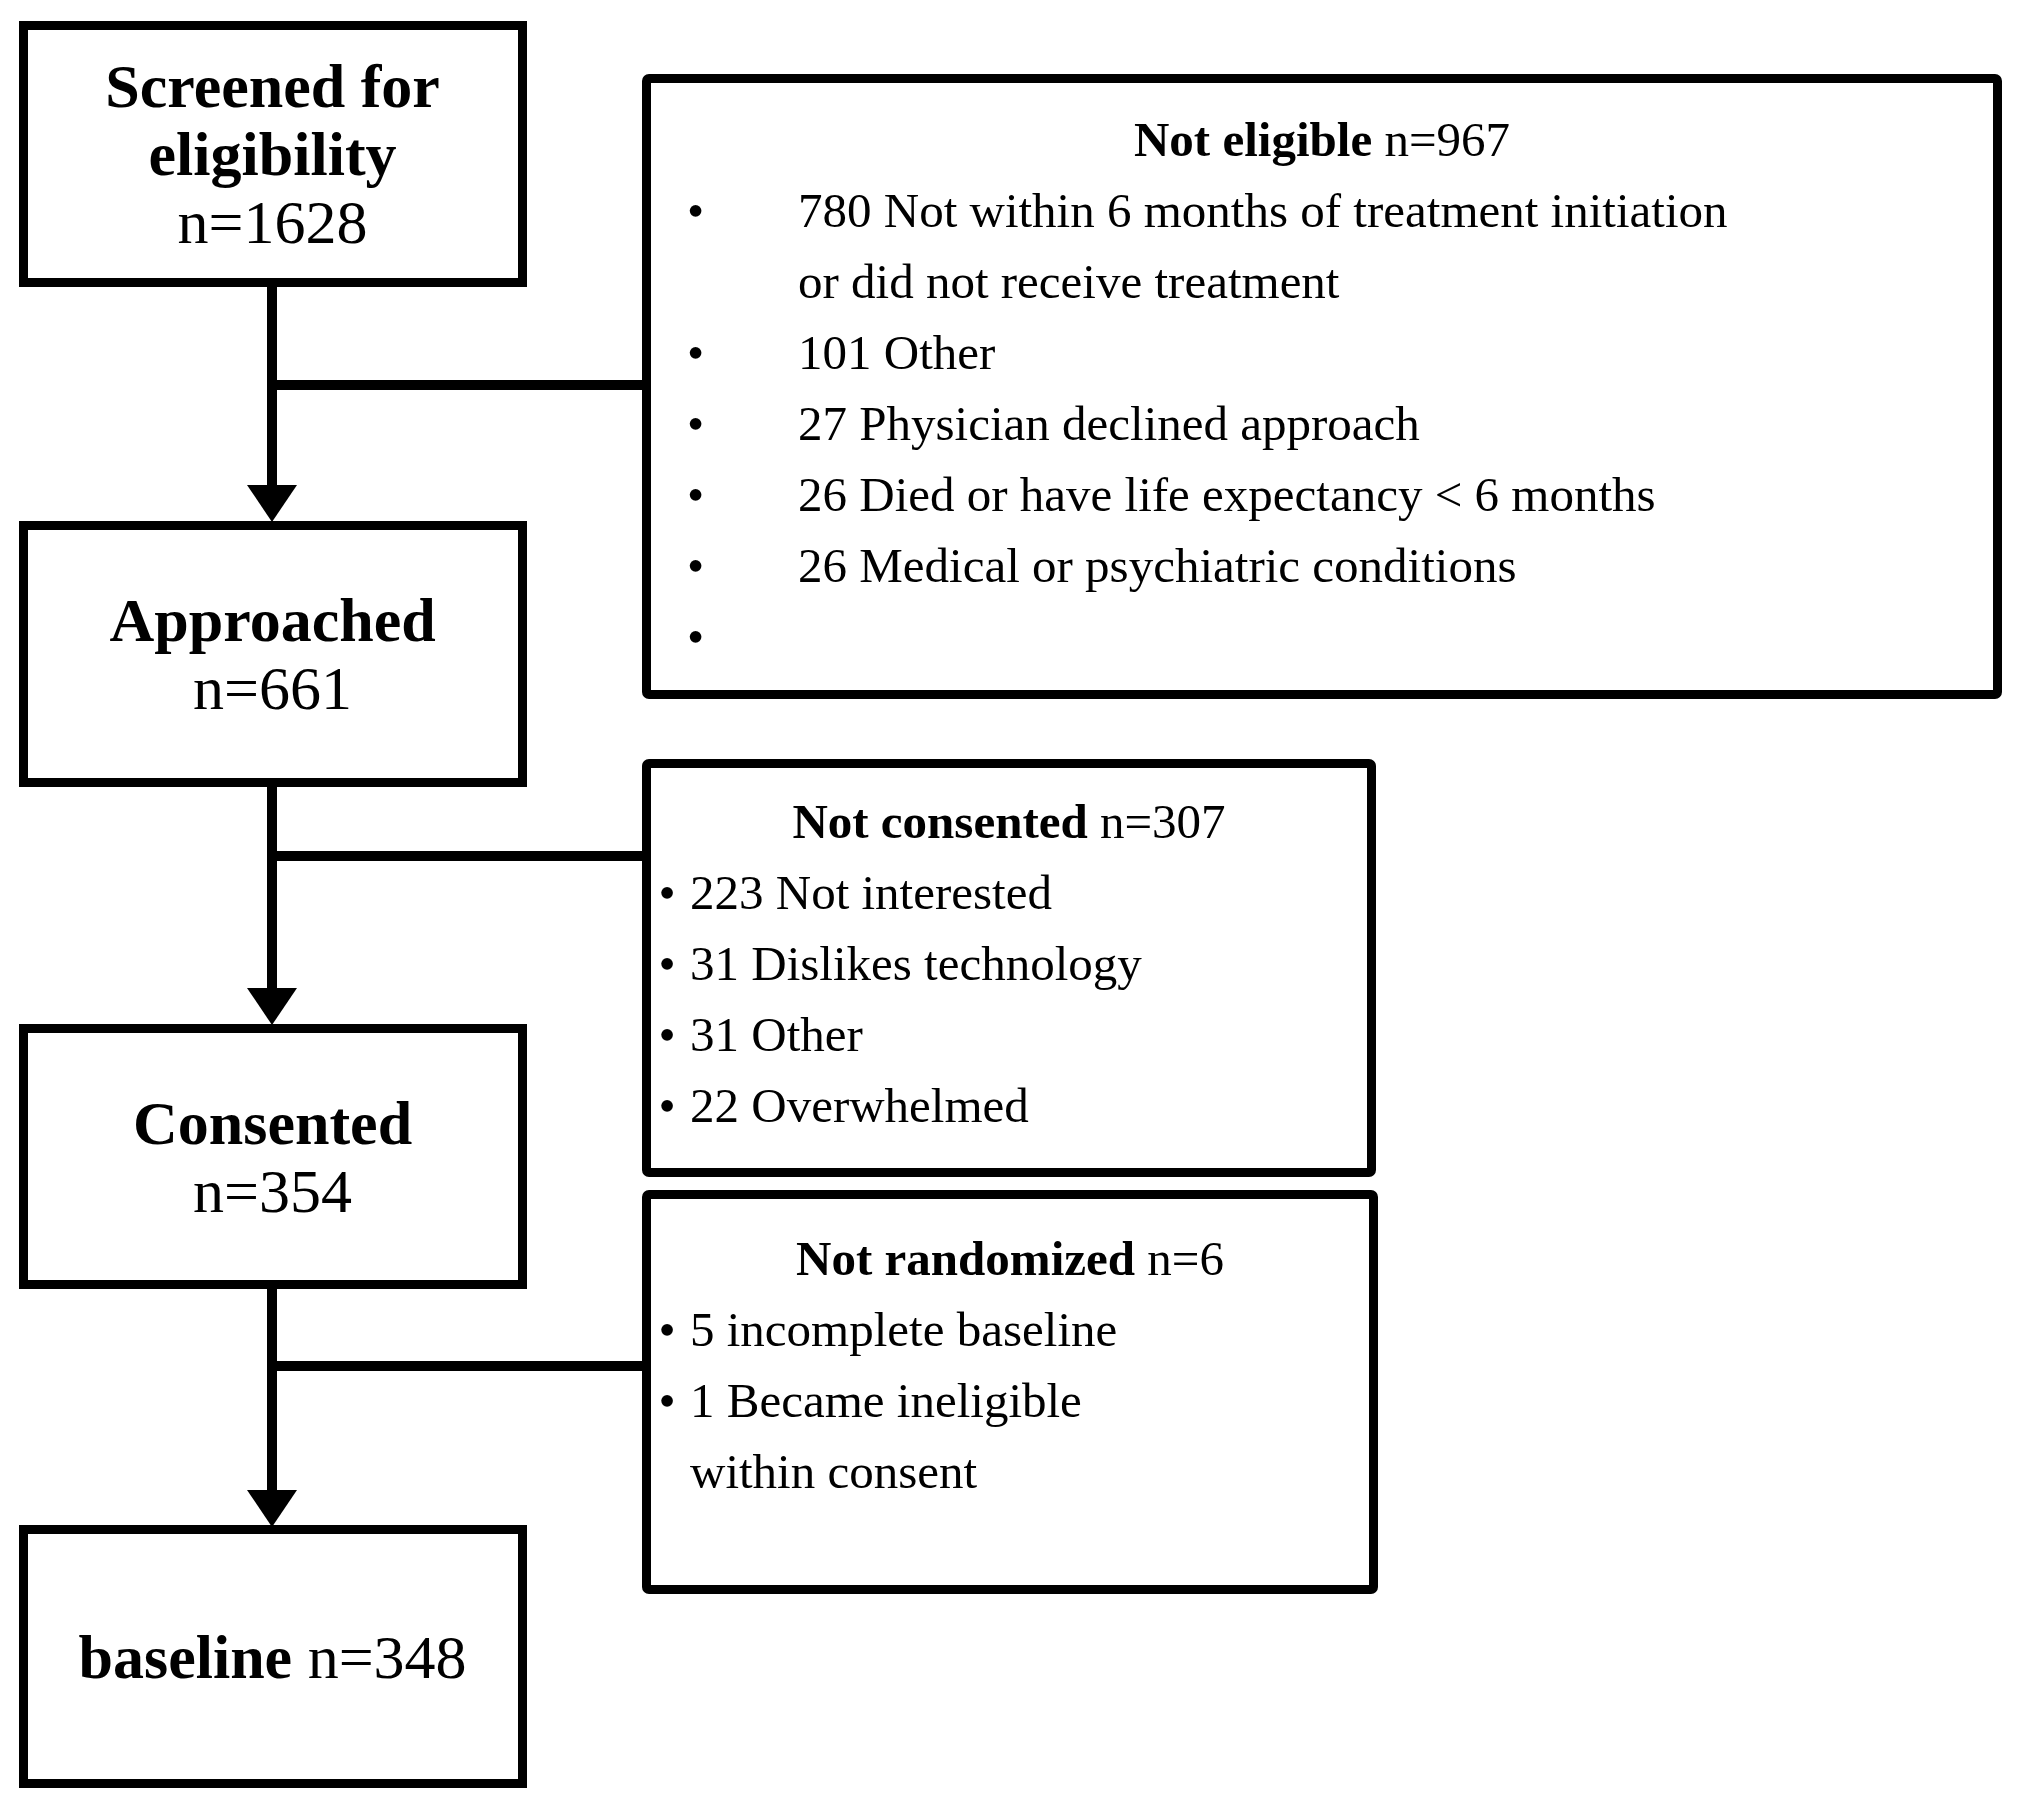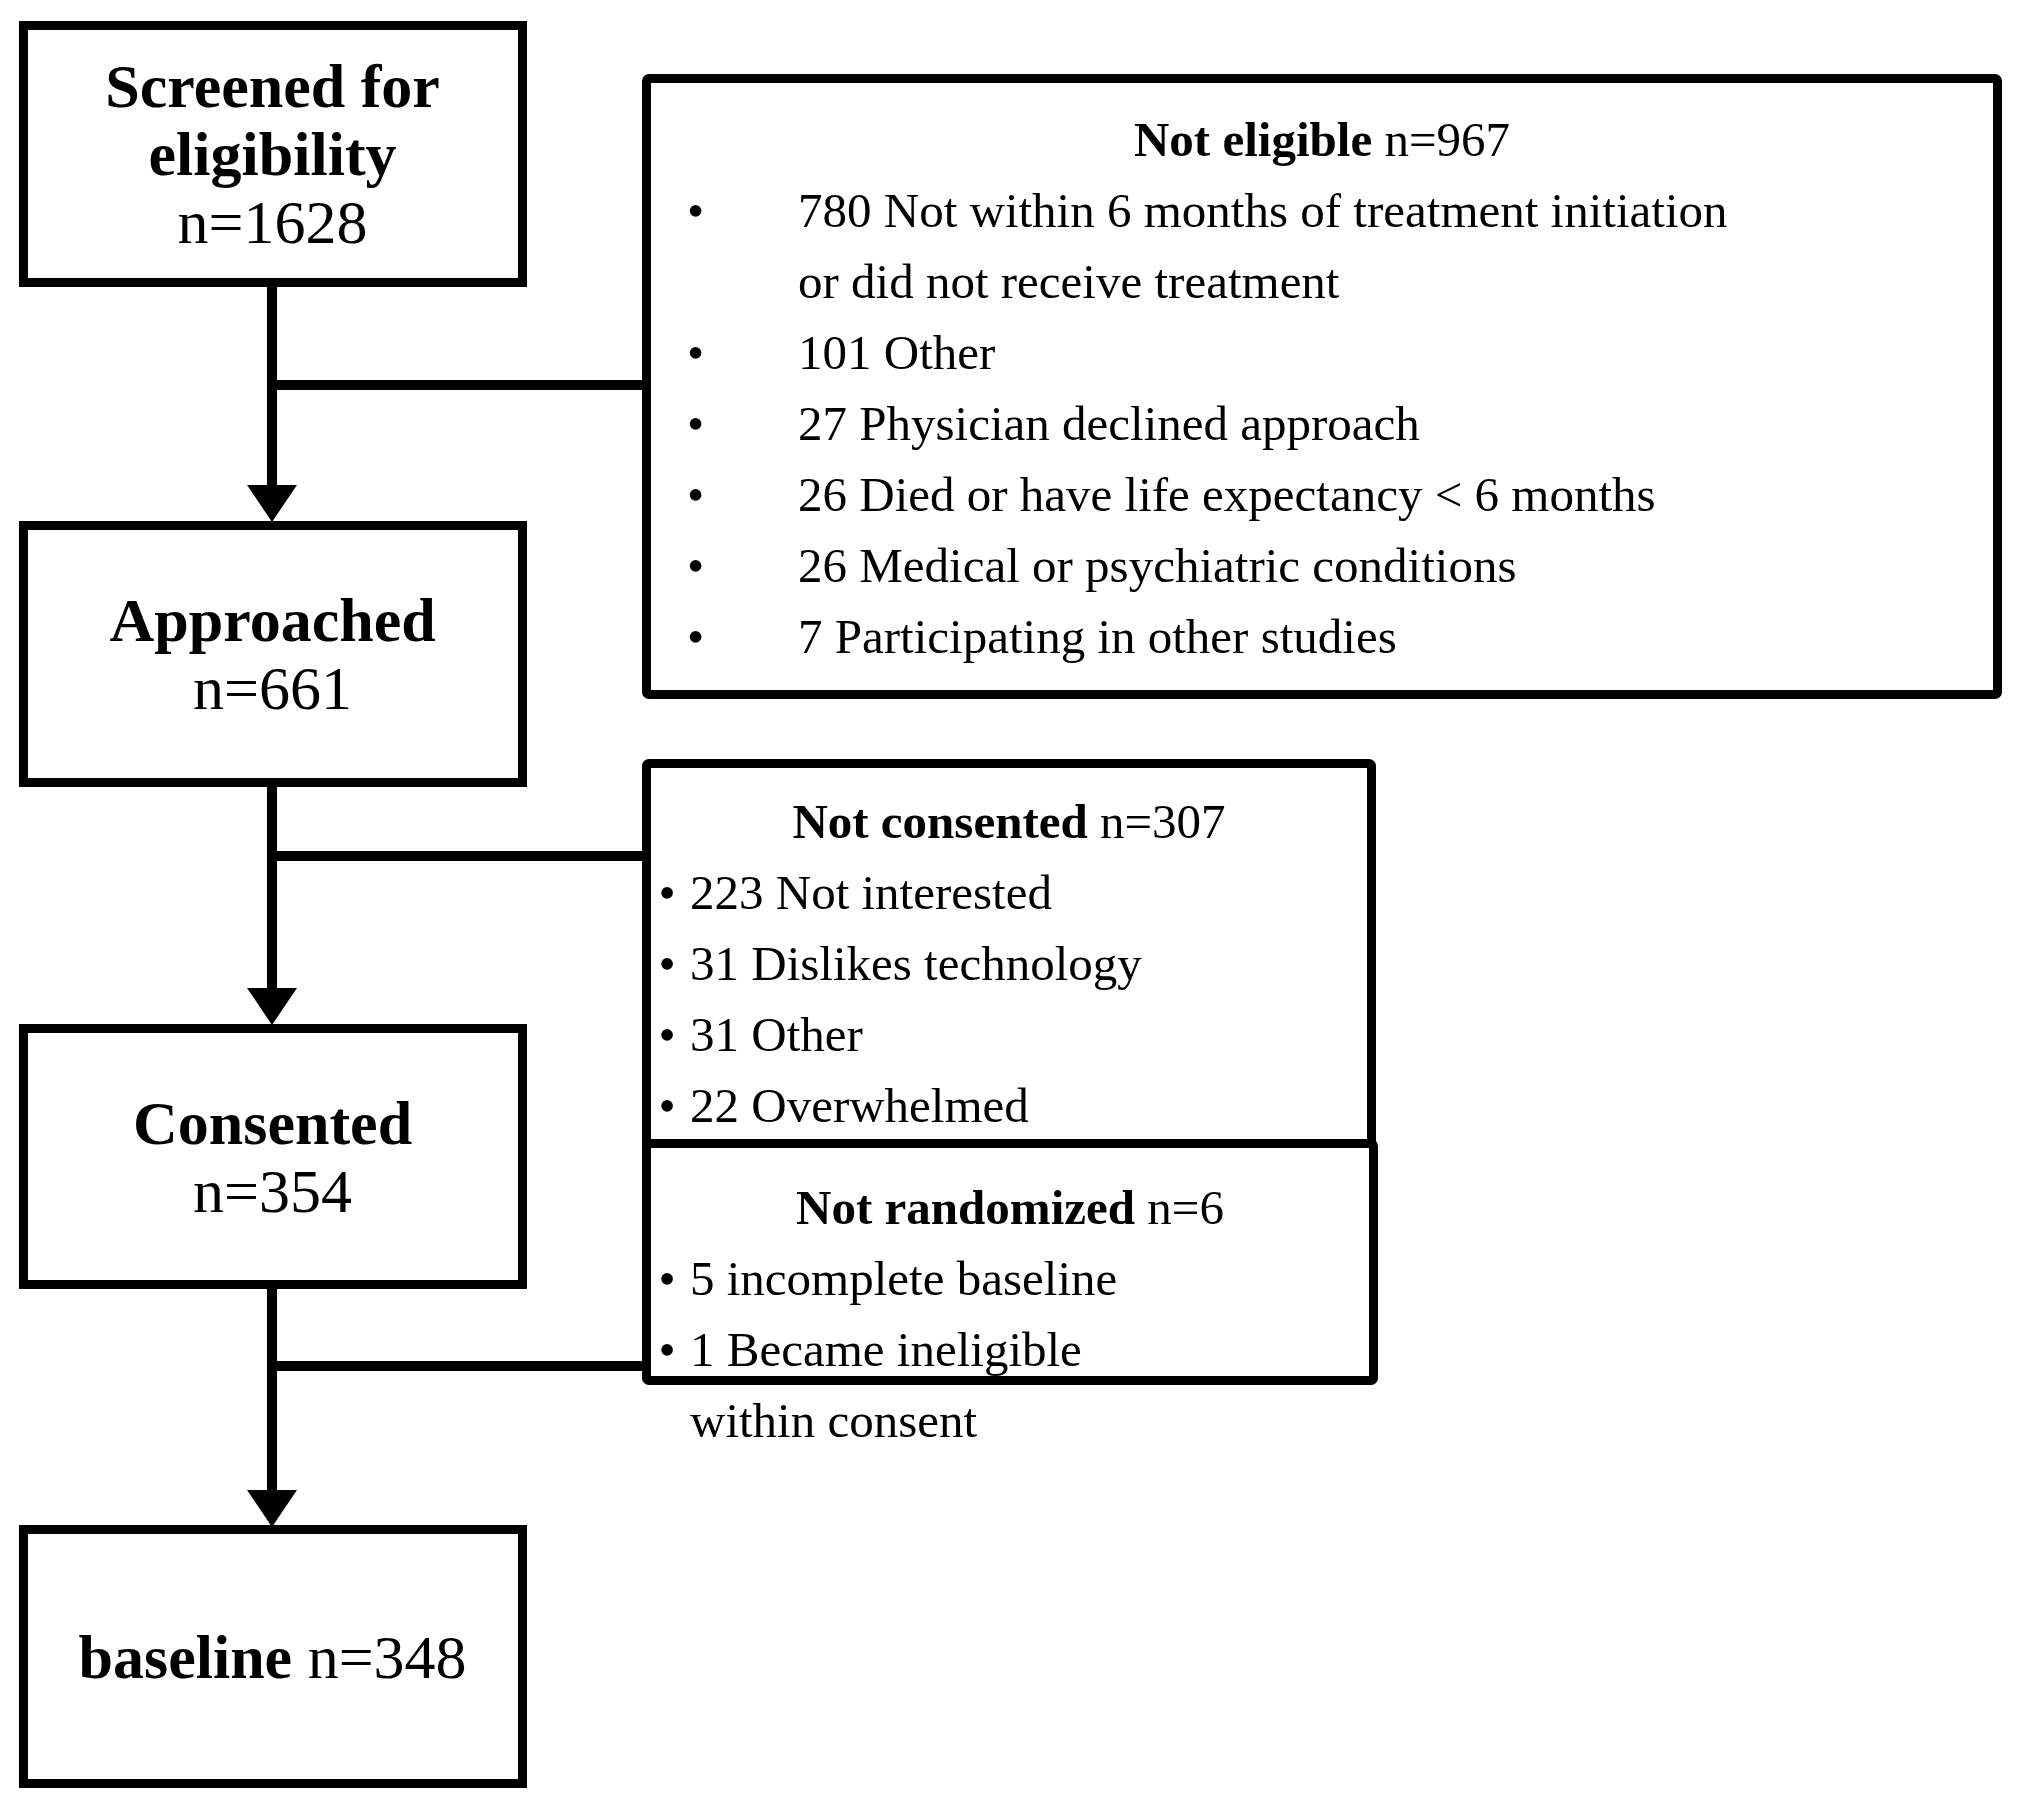--- a/index.html
+++ b/index.html
@@ -95,21 +95,20 @@
       <li>
         <span class="marker">•</span>
         <div>26 Died or have life expectancy &lt; 6 months</div>
       </li>
       <li>
         <span class="marker">•</span>
         <div>26 Medical or psychiatric conditions</div>
       </li>
       <li>
         <span class="marker">•</span>
-        <div>7 Participating in other studies</div>
       </li>
     </ul>
   </div>
 
   <div class="box leftbox" style="left:18.6px; top:521px; width:508px; height:266px;">
     <div class="t">Approached</div>
     <div class="cnt">n=661</div>
   </div>
 
   <div class="vline" style="left:267px; top:782px; height:212px;"></div>
@@ -145,21 +144,21 @@
   <div class="box leftbox" style="left:18.6px; top:1024px; width:508px; height:265px;">
     <div class="t">Consented</div>
     <div class="cnt">n=354</div>
   </div>
 
   <div class="vline" style="left:267px; top:1284px; height:212px;"></div>
   <div class="arrow-down" style="left:247px; top:1490px;"></div>
 
   <div class="hline" style="left:267px; top:1361px; width:375px;"></div>
 
-  <div class="box rightbox nr" style="left:642px; top:1139px; width:736px; height:246px;">
+  <div class="box rightbox nr" style="left:642px; top:1190px; width:736px; height:404px;">
     <div class="hdr">
       <span>Not randomized</span>
       <span class="cnt">n=6</span>
     </div>
     <ul class="bullets">
       <li>
         <span class="marker">•</span>
         <div>5 incomplete baseline</div>
       </li>
       <li>

